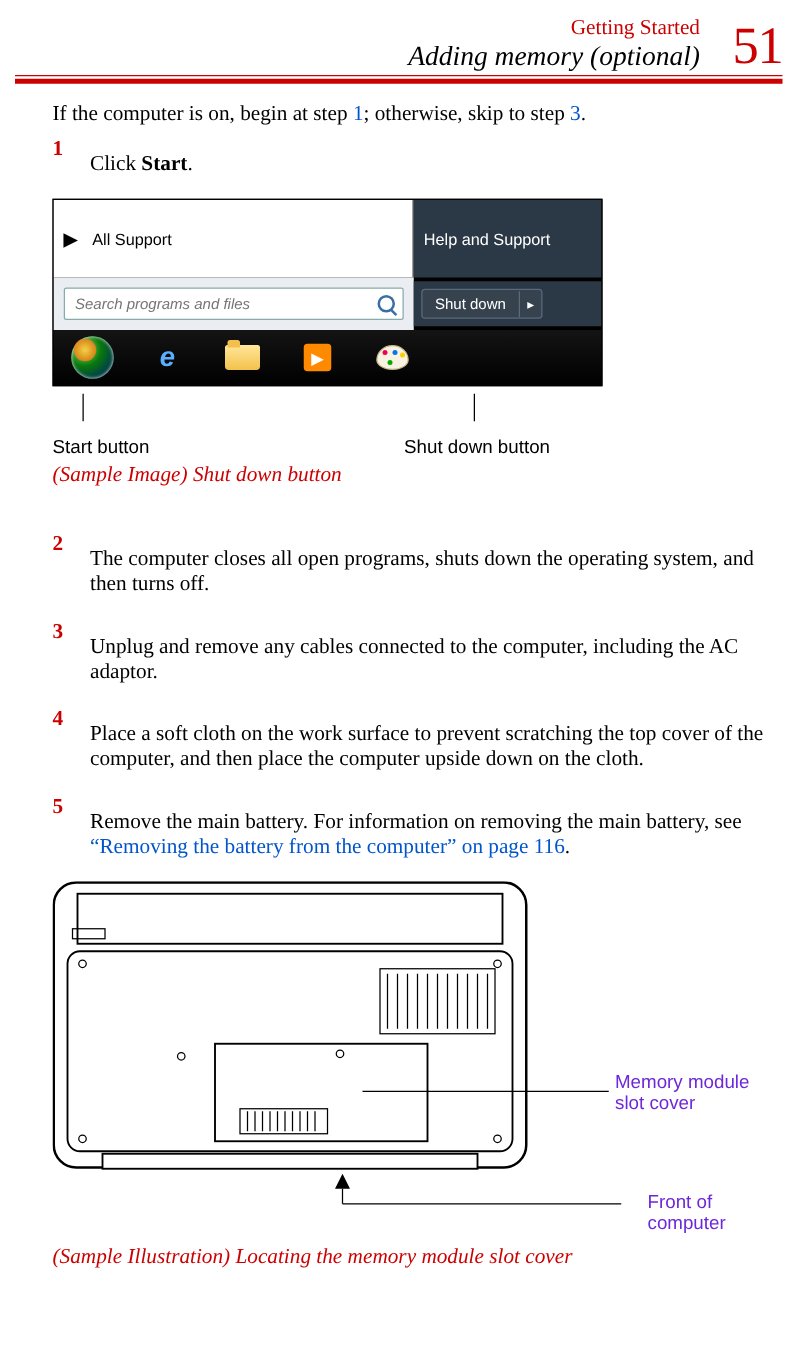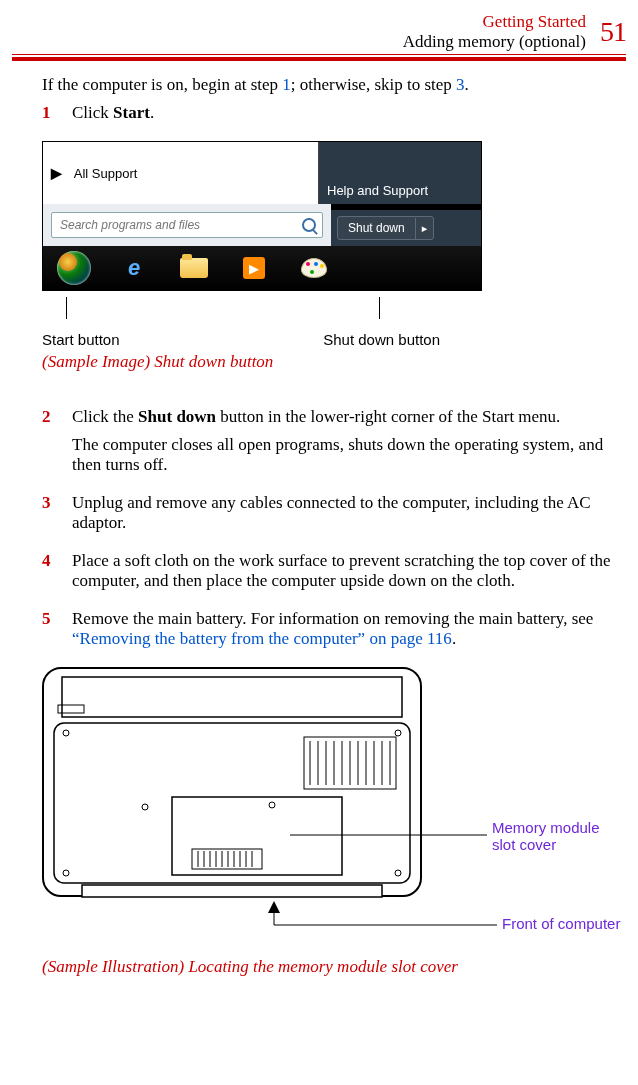--- a/index.html
+++ b/index.html
@@ -9,41 +9,41 @@
     font-family: "Times New Roman", Times, serif;
     font-size: 17px;
     color: #000;
     width: 638px;
     background: #fff;
   }
   .page { padding: 12px 12px 16px 12px; }
   .header {
     display: flex;
     justify-content: flex-end;
-    align-items: center;
-    gap: 14px;
+    align-items: flex-end;
+    gap: 26px;
     margin-bottom: 2px;
   }
   .header-text { text-align: right; }
   .chapter-title { color: #c00; font-size: 17px; }
-  .section-title { font-size: 17px; }
-  .page-number { color: #c00; font-size: 28px; line-height: 1; font-weight: 400; letter-spacing: -1px; }
+  .section-title { font-style: italic; font-size: 22px; }
+  .page-number { color: #c00; font-size: 42px; line-height: 1; font-weight: 400; letter-spacing: -1px; }
   .thin-rule { border: none; border-top: 1px solid #c00; margin: 2px 0 0 0; }
   .thick-rule { border: none; border-top: 4px solid #c00; margin: 2px 0 14px 0; }
 
   .content { padding-left: 30px; padding-right: 6px; }
   .intro { margin: 0 0 8px 0; }
   .blue { color: #0055cc; }
   .bold { font-weight: bold; }
 
   ol.steps { list-style: none; padding: 0; margin: 0; }
   ol.steps > li { display: flex; gap: 14px; margin-bottom: 10px; }
   .step-num { color: #c00; font-weight: bold; min-width: 16px; }
   .step-body { flex: 1; }
-  .step-body p { margin: 0 0 8px 0; }
+  .step-body p { margin: 12px 0 8px 0; }
 
   
   .screenshot1-wrap { margin-left: 30px; margin-bottom: 6px; }
   .screenshot1 {
     width: 440px;
     border: 1px solid #000;
     background: #000;
     font-family: "Segoe UI", Tahoma, sans-serif;
     font-size: 13px;
     color: #fff;
@@ -58,26 +58,26 @@
     display: flex;
     align-items: center;
     gap: 12px;
   }
   .s1-arrow {
     font-weight: bold;
     color: #000;
     font-size: 14px;
   }
   .s1-right {
-    width: 162px;
+    width: 150px;
     background: #2b3846;
     padding: 6px 8px;
-    display:flex; align-items:flex-end;
-  }
-  .s1-mid { display:flex; align-items: flex-end; }
+    display:flex; align-items:center;
+  }
+  .s1-mid { display:flex; align-items: center; }
   .s1-search-wrap {
     flex: 1;
     background: #eaeef2;
     padding: 8px;
   }
   .s1-search {
     display: flex;
     align-items: center;
     background: #fff;
     border: 1px solid #8aa;
@@ -220,21 +220,21 @@
   
   .ill2-wrap { position: relative; margin-left: 30px; width: 580px; margin-top: 6px; }
   .ill2-svg { display:block; }
   .ill2-label {
     position:absolute;
     font-family: Arial, Helvetica, sans-serif;
     font-size: 15px;
     color:#6d28d9;
   }
   .ill2-label.mem { left: 450px; top: 152px; width: 130px; }
-  .ill2-label.front { left: 460px; top: 248px; }
+  .ill2-label.front { left: 476px; top: 248px; }
 </style>
 </head>
 <body>
 
 <div class="page">
 
   <div class="header">
     <div class="header-text">
       <div class="chapter-title">Getting Started</div>
       <div class="section-title">Adding memory (optional)</div>
@@ -315,23 +315,20 @@
     <span class="lbl">Start button</span>
     <span class="lbl" style="margin-right:42px">Shut down button</span>
   </div>
   <div class="caption">(Sample Image) Shut down button</div>
 
   <div class="content">
     <ol class="steps" start="2">
       <li>
         <span class="step-num">2</span>
         <div class="step-body">
-          <p>
-            <span>Click the </span><span class="bold">Shut down</span><span> button in the lower-right corner of the Start menu.</span>
-          </p>
           <p>The computer closes all open programs, shuts down the operating system, and then turns off.</p>
         </div>
       </li>
       <li>
         <span class="step-num">3</span>
         <div class="step-body">
             <p>Unplug and remove any cables connected to the computer, including the AC adaptor.</p>
           </div>
       </li>
       <li>

